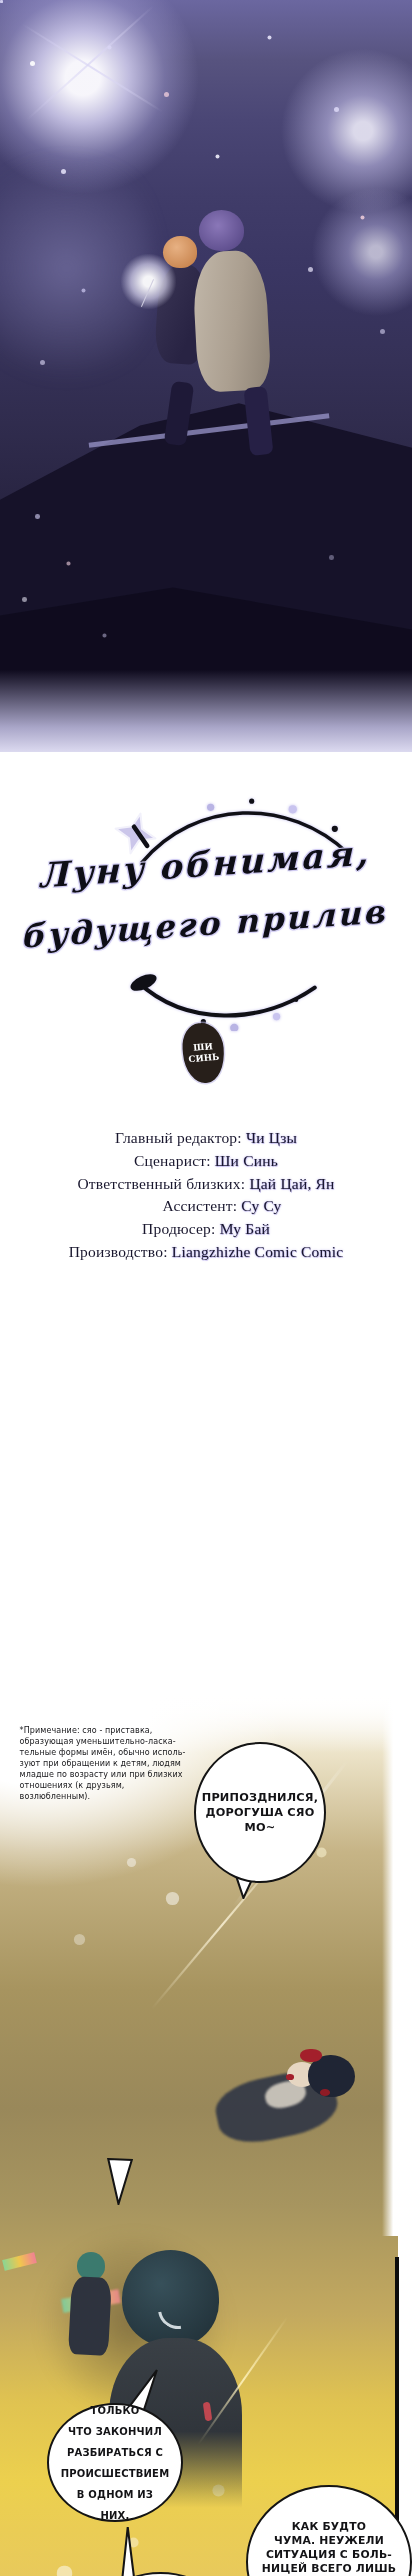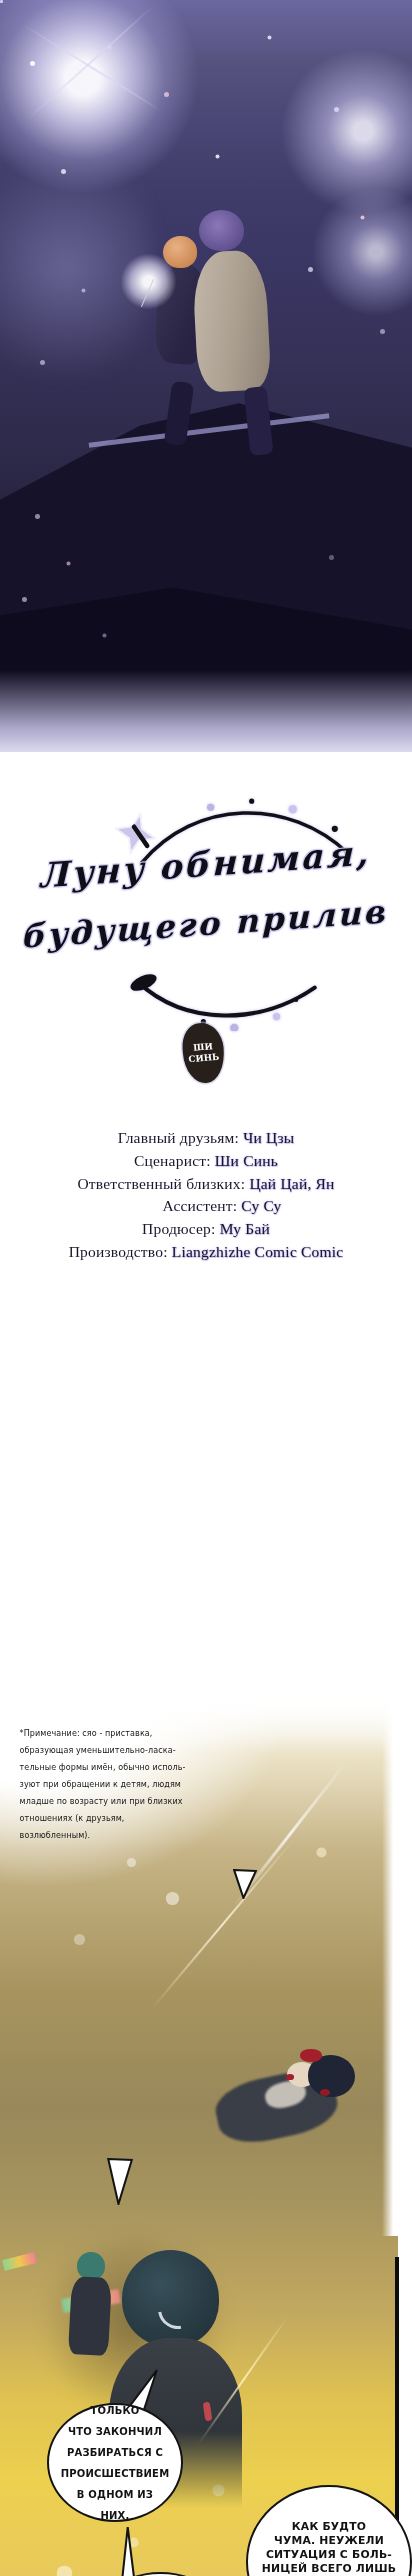--- a/index.html
+++ b/index.html
@@ -85,40 +85,40 @@
       <circle cx="330" cy="64" r="4" fill="#101016"></circle>
   </svg>
   <div class="abs blob-shape pre" style="left:183px;top:1023px;width:41px;height:60px;background:#271f1a;color:#fff;
               display:flex;align-items:center;justify-content:center;text-align:center;
               font-size:8.8px;line-height:11.3px;font-weight:700;transform:rotate(-5deg);
               box-shadow:0 0 0 1.5px rgba(185,180,228,.55);font-family:'DejaVu Serif',serif;">ШИ
 СИНЬ</div>
 
   <div>
     <div class="credit-row" style="top:1126px;">
-      <span>Главный друзьям:</span>
+      <span>Главный редактор:</span>
       <span class="nm">Чи Цзы</span></div>
     <div class="credit-row" style="top:1149px;">
       <span>Сценарист:</span>
       <span class="nm">Ши Синь</span></div>
     <div class="credit-row" style="top:1172px;">
       <span>Ответственный близких:</span>
       <span class="nm">Цай Цай, Ян</span></div>
     <div class="credit-row" style="top:1194px;margin-left:16px;">
       <span>Ассистент:</span>
       <span class="nm">Су Су</span></div>
     <div class="credit-row" style="top:1217px;">
       <span>Продюсер:</span>
       <span class="nm">Му Бай</span></div>
     <div class="credit-row" style="top:1240px;">
       <span>Производство:</span>
       <span class="nm">Liangzhizhe Comic Comic</span></div>
   </div>
 
-  <div class="abs pre" style="left:19.6px;top:1725px;width:170px;color:#17171a;font-size:8px;line-height:17px;
+  <div class="abs pre" style="left:19.6px;top:1725px;width:170px;color:#17171a;font-size:8px;line-height:11px;
               font-weight:500;letter-spacing:0.1px;z-index:3;">*Примечание: сяо - приставка,
 образующая уменьшительно-ласка-
 тельные формы имён, обычно исполь-
 зуют при обращении к детям, людям
 младше по возрасту или при близких
 отношениях (к друзьям,
 возлюбленным).</div>
 
   <div class="abs" style="left:0;top:1695px;width:398px;height:983px;overflow:hidden;z-index:1;
               background:linear-gradient(180deg,#ffffff 0%,#ece3c8 6%,#c6b486 16%,#a7945f 30%,#99885a 42%,#a7955f 52%,#c3a95f 63%,#e0c351 72%,#ecd04e 80%,#e8c95c 90%,#e2bd6a 100%);">
@@ -152,20 +152,23 @@
     <div class="abs" style="left:204px;top:707px;width:7.2px;height:18.5px;background:#bf4750;transform:rotate(-8deg);border-radius:3.1px;"></div>
     <div class="abs" style="left:242px;top:608px;width:2.1px;height:155px;background:linear-gradient(180deg,transparent,#fff3c0,transparent);transform:rotate(35deg);opacity:.85;"></div>
 
   </div>
 
   <div class="abs" style="left:395px;top:2257px;width:3.6px;height:423px;background:#0c0c0c;z-index:2;"></div>
 
   <svg class="tail" style="left:233px;top:1869px;" width="24" height="30" viewBox="0 0 46 58">
     <polygon points="2,2 44,4 20,56" fill="#fff" stroke="#141414" stroke-width="4"></polygon>
     </svg>
+  <div class="bubble pre" style="left:194px;top:1742px;width:128px;height:137px;font-size:11.3px;line-height:15px;">ПРИПОЗДНИЛСЯ,
+ДОРОГУША СЯО
+МО~</div>
 
   <svg class="tail" style="left:106px;top:2158px;" width="27" height="47" viewBox="0 0 52 92">
     <polygon points="4,2 50,4 24,90" fill="#fff" stroke="#141414" stroke-width="4"></polygon>
     </svg>
 
   <svg class="tail" style="left:123px;top:2368px;" width="36" height="44" viewBox="0 0 70 86">
     <polygon points="6,84 66,4 40,84" fill="#fff" stroke="#141414" stroke-width="4"></polygon>
     </svg>
   <div class="bubble pre" style="left:47px;top:2403px;width:132px;height:115px;font-size:10px;line-height:21px;">ТОЛЬКО
 ЧТО ЗАКОНЧИЛ

